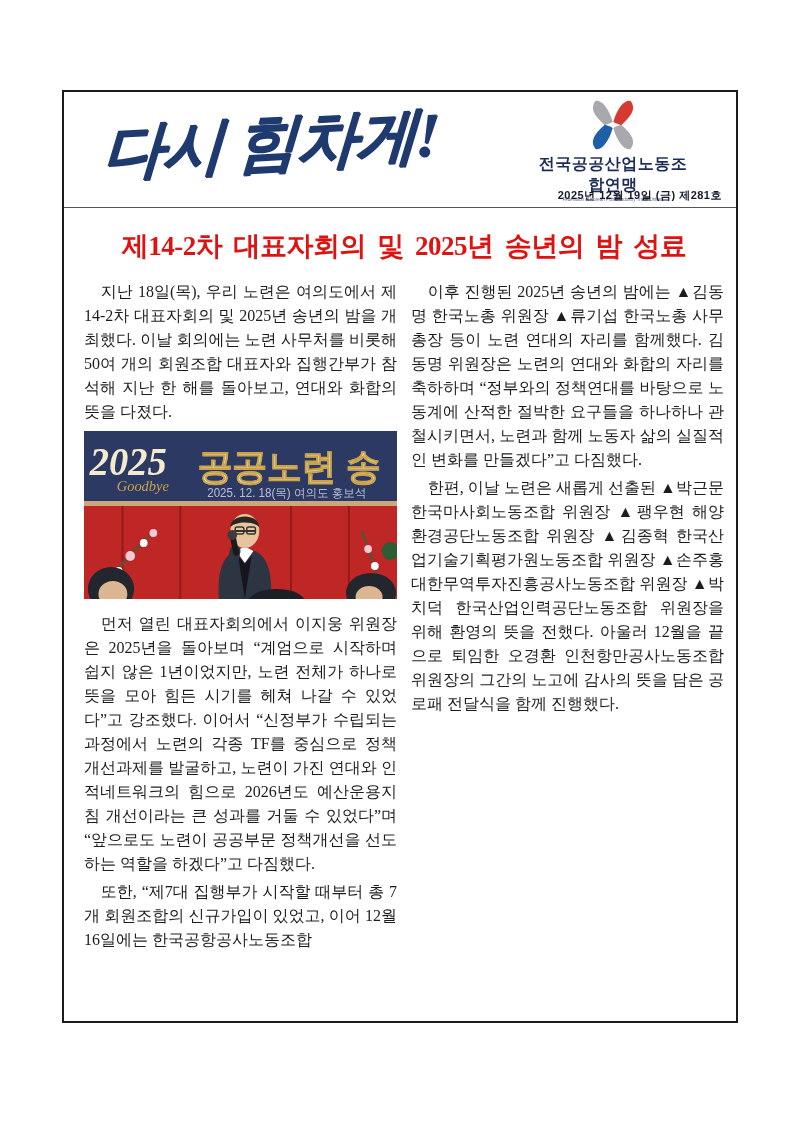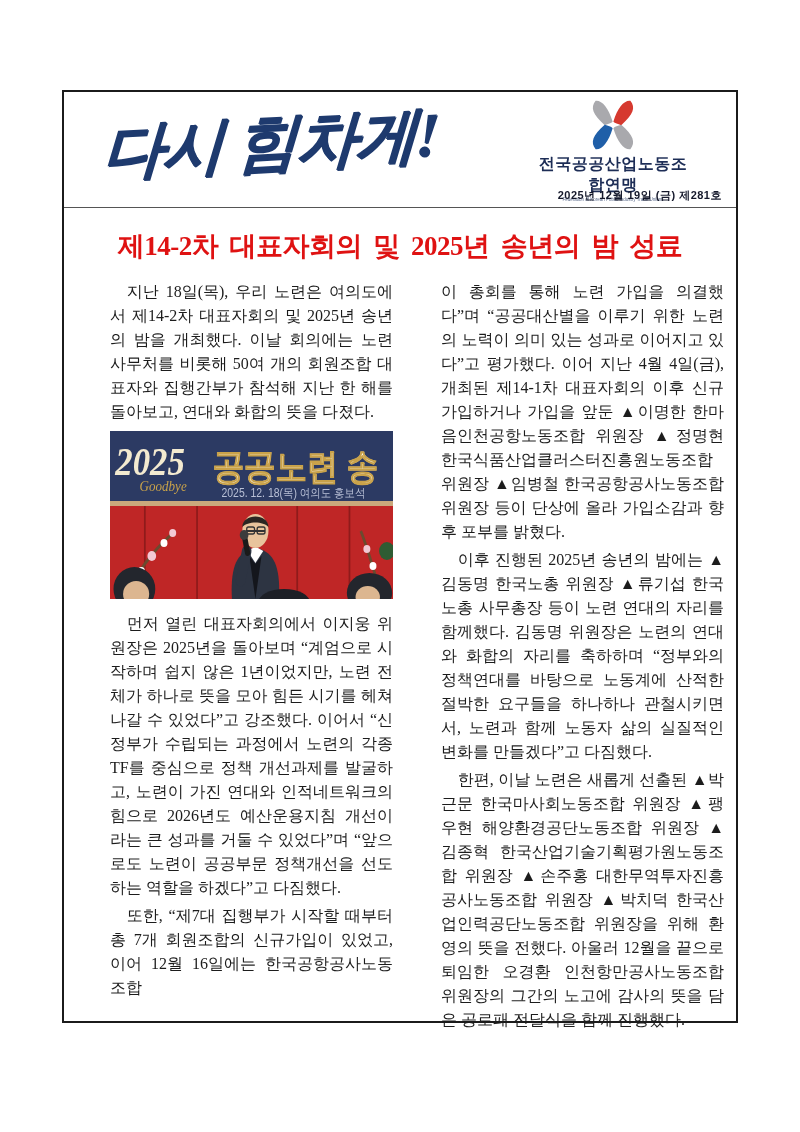--- a/index.html
+++ b/index.html
@@ -20,28 +20,28 @@
                font-size:4.5px;color:#5a6a8a;margin-top:1px;}
   .issue-line{position:absolute;right:14px;bottom:4px;
               font-family:"Liberation Sans","DejaVu Sans",sans-serif;
               font-size:11px;font-weight:bold;color:#14182b;letter-spacing:0.5px;}
   
   .info-bar{height:27px;display:flex;align-items:center;justify-content:center;gap:7px;
             border-bottom:3px solid #222;box-sizing:border-box;}
   .info-text{font-family:"Liberation Sans","DejaVu Sans",sans-serif;
              font-size:11.5px;font-weight:600;color:#1f3050;letter-spacing:-0.2px;}
   
-  .content{padding:20px 12px 0 12px;}
+  .content{padding:20px 12px 0 20px;}
   .title{text-align:center;font-size:27px;font-weight:bold;color:#df1212;
          letter-spacing:-0.5px;word-spacing:5px;}
   .subtitle{text-align:center;font-size:19px;font-weight:bold;color:#2236b4;
             margin-top:8px;word-spacing:3px;}
   .columns{display:flex;gap:14px;margin-top:16px;}
   .col{flex:1;min-width:0;font-size:16px;line-height:24px;color:#1c1c1c;
-       text-align:justify;word-break:break-all;margin-left:34px;}
+       text-align:justify;word-break:break-all;}
   .col p{margin:0;text-indent:1.05em;}
   .col p + p{margin-top:4px;}
   .col p.no-indent{text-indent:0;}
   .photo-wrap{margin:7px 0 6px 0;}
 </style>
 </head>
 <body>
 
 <div class="page">
 
@@ -127,20 +127,19 @@
               <ellipse cx="200" cy="172" rx="30" ry="14" fill="#1c1f26"></ellipse>
             </g>
           </svg>
         </div>
 
         <p>먼저 열린 대표자회의에서 이지웅 위원장은 2025년을 돌아보며 “계엄으로 시작하며 쉽지 않은 1년이었지만, 노련 전체가 하나로 뜻을 모아 힘든 시기를 헤쳐 나갈 수 있었다”고 강조했다. 이어서 “신정부가 수립되는 과정에서 노련의 각종 TF를 중심으로 정책 개선과제를 발굴하고, 노련이 가진 연대와 인적네트워크의 힘으로 2026년도 예산운용지침 개선이라는 큰 성과를 거둘 수 있었다”며 “앞으로도 노련이 공공부문 정책개선을 선도하는 역할을 하겠다”고 다짐했다.</p>
         <p>또한, “제7대 집행부가 시작할 때부터 총 7개 회원조합의 신규가입이 있었고, 이어 12월 16일에는 한국공항공사노동조합</p>
       </div>
 
       <div class="col">
-        <p class="no-indent">이 총회를 통해 노련 가입을 의결했다”며 “공공대산별을 이루기 위한 노련의 노력이 의미 있는 성과로 이어지고 있다”고 평가했다. 이어 지난 4월 4일(금), 개최된 제14-1차 대표자회의 이후 신규 가입하거나 가입을 앞둔 ▲이명한 한마음인천공항노동조합 위원장 ▲정명현 한국식품산업클러스터진흥원노동조합 위원장 ▲임병철 한국공항공사노동조합 위원장 등이 단상에 올라 가입소감과 향후 포부를 밝혔다.</p>
         <p>이후 진행된 2025년 송년의 밤에는 ▲김동명 한국노총 위원장 ▲류기섭 한국노총 사무총장 등이 노련 연대의 자리를 함께했다. 김동명 위원장은 노련의 연대와 화합의 자리를 축하하며 “정부와의 정책연대를 바탕으로 노동계에 산적한 절박한 요구들을 하나하나 관철시키면서, 노련과 함께 노동자 삶의 실질적인 변화를 만들겠다”고 다짐했다.</p>
         <p>한편, 이날 노련은 새롭게 선출된 ▲박근문 한국마사회노동조합 위원장 ▲팽우현 해양환경공단노동조합 위원장 ▲김종혁 한국산업기술기획평가원노동조합 위원장 ▲손주홍 대한무역투자진흥공사노동조합 위원장 ▲박치덕 한국산업인력공단노동조합 위원장을 위해 환영의 뜻을 전했다. 아울러 12월을 끝으로 퇴임한 오경환 인천항만공사노동조합 위원장의 그간의 노고에 감사의 뜻을 담은 공로패 전달식을 함께 진행했다.</p>
       </div>
 
     </div>
   </div>
 </div>
 
 </body></html>

